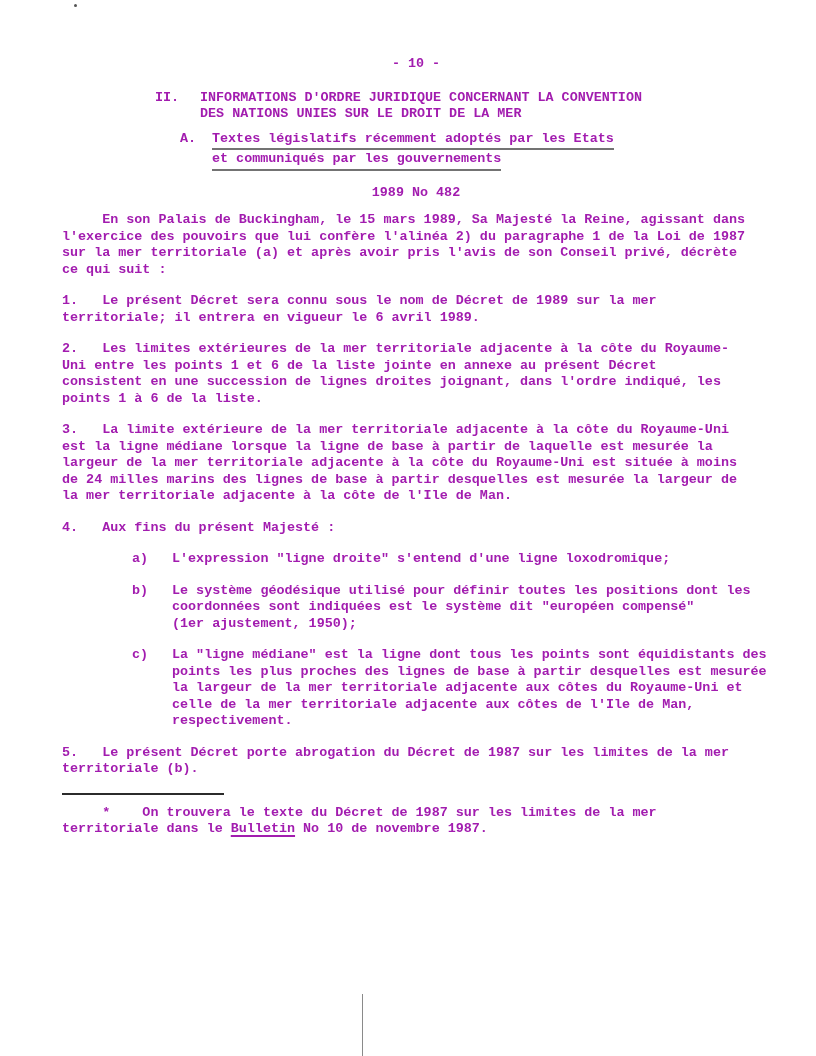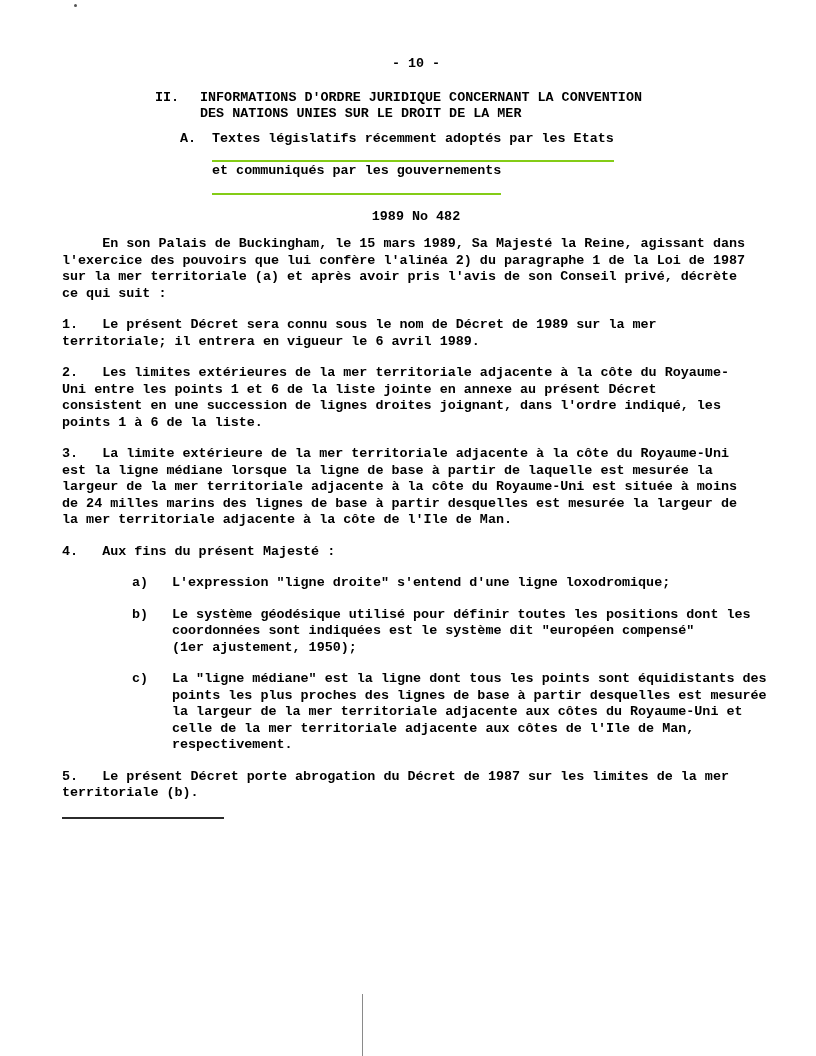--- a/index.html
+++ b/index.html
@@ -6,37 +6,37 @@
   .page {
     position: relative;
     width: 816px;
     height: 1056px;
     background: #ffffff;
     overflow: hidden;
     font-family: "Liberation Mono", "DejaVu Sans Mono", monospace;
     font-size: 13.4px;
     line-height: 16.5px;
     font-weight: bold;
-    color: #000000;
+    color: #a21caf;
   }
   .content { padding: 56px 46px 0 62px; }
   .pre { white-space: pre; }
   .center { text-align: center; }
 
   .pagenum { margin-bottom: 17px; }
 
   .sect-row { display: flex; margin-left: 93px; margin-bottom: 8px; }
   .sect-label { flex: none; width: 45px; }
 
   .sub-row { display: flex; margin-left: 118px; margin-bottom: 13px; }
   .sub-label { flex: none; width: 32px; }
   .ul {
     display: inline-block;
-    border-bottom: 2px solid #84cc16;
-    padding-bottom: 13px;
+    border-bottom: 2px solid #737373;
+    padding-bottom: 1px;
   }
   .sub-lines > div { margin-bottom: 1px; }
 
   .country { margin-bottom: 17px; }
   .instr { margin-bottom: 11px; }
   .title { margin-bottom: 17px; }
 
   .para { margin-bottom: 15px; }
   .item { display: flex; margin-left: 70px; margin-bottom: 15px; }
   .item-label { flex: none; width: 40px; }
@@ -137,17 +137,19 @@
 la largeur de la mer territoriale adjacente aux côtes du Royaume-Uni et
 celle de la mer territoriale adjacente aux côtes de l'Ile de Man,
 respectivement.</span>
     </div>
 
     <div class="pre para"><span>5.</span><span>   Le présent Décret porte abrogation du Décret de 1987 sur les limites de la mer
 territoriale (b).</span></div>
 
     <div class="fn-rule"></div>
 
+    <div class="pre"><span>     *    On trouvera le texte du Décret de 1987 sur les limites de la mer
+territoriale dans le </span><span class="bulletin">Bulletin</span><span> No 10 de novembre 1987.</span></div>
 
   </div>
 
   <div class="vline"></div>
 </div>
 
 </body></html>

